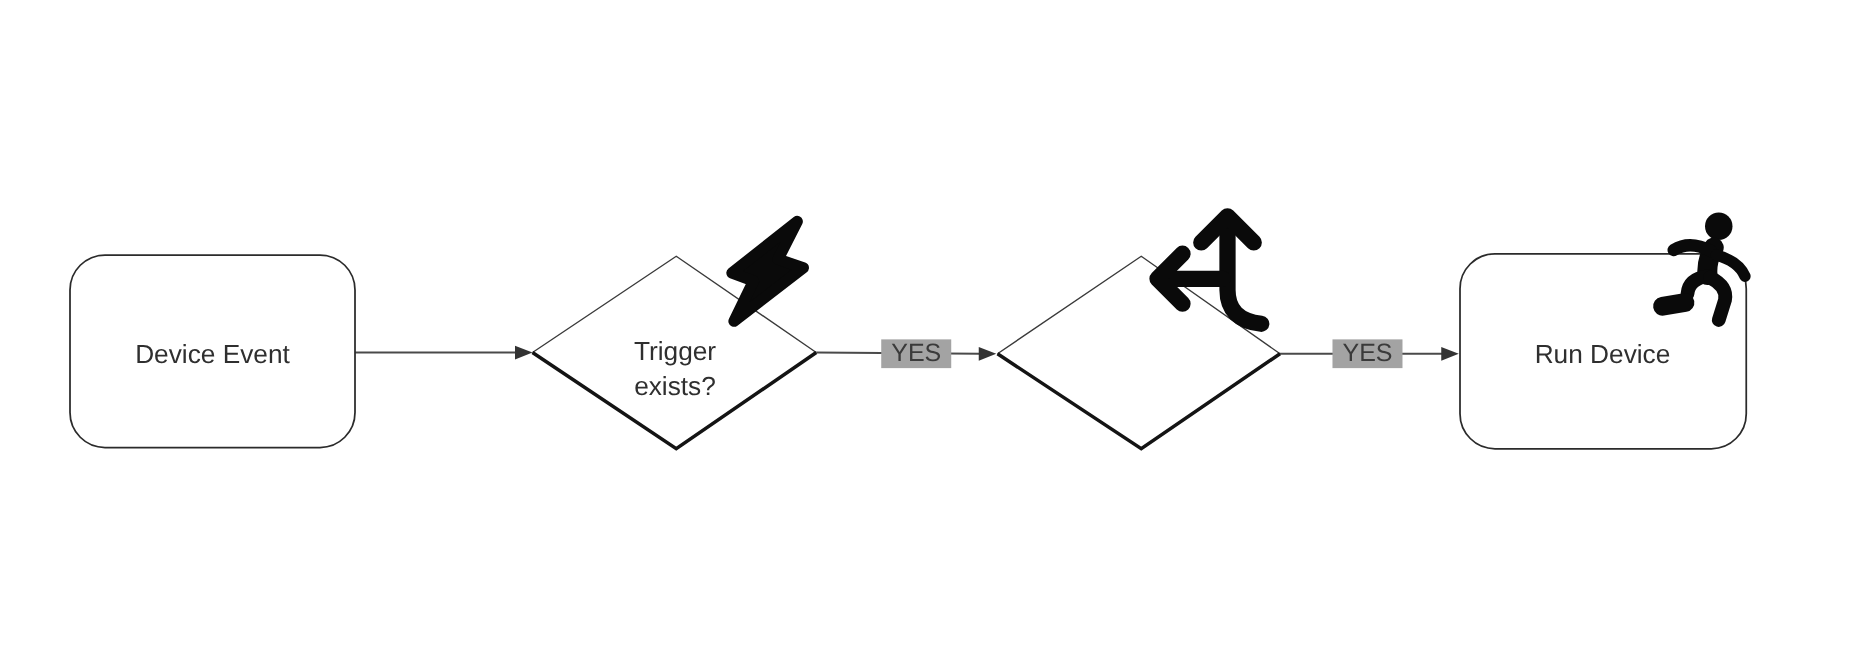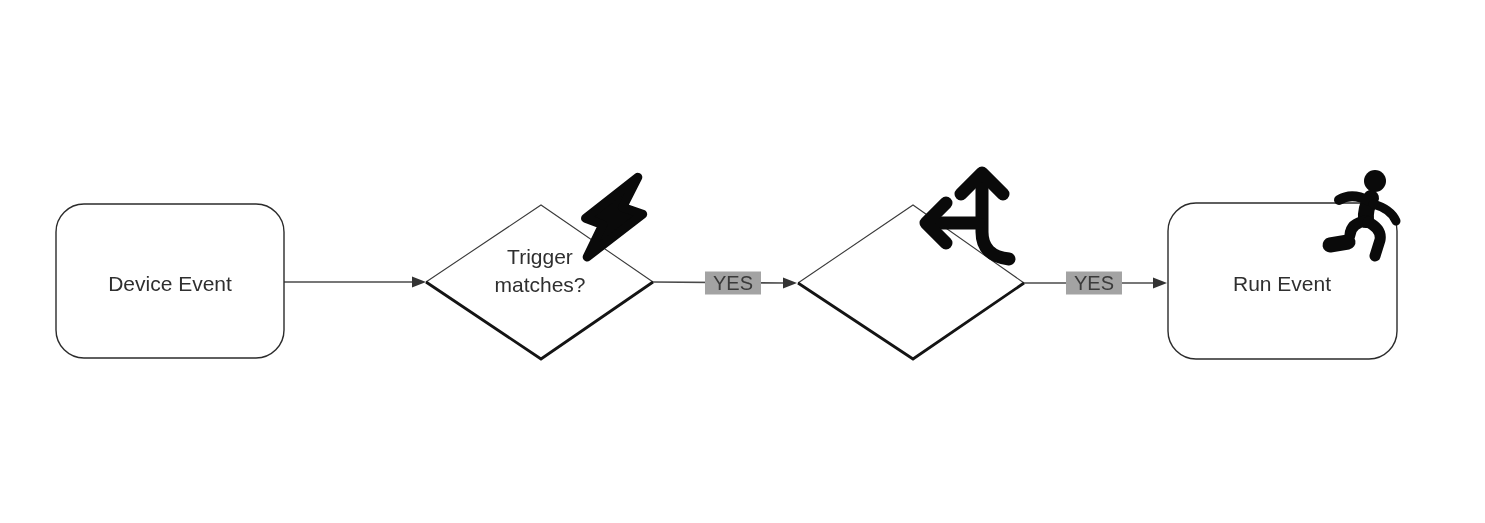--- a/index.html
+++ b/index.html
@@ -94,25 +94,25 @@
       <path d="M1369 201 Q1352 192 1339 200" fill="none" stroke="#0a0a0a" stroke-width="10" stroke-linecap="round"></path>
       <path d="M1373 204 Q1391 209 1396 221" fill="none" stroke="#0a0a0a" stroke-width="9" stroke-linecap="round"></path>
       <path d="M1366 221 Q1351 223 1350 235" fill="none" stroke="#0a0a0a" stroke-width="11" stroke-linecap="round"></path>
       <path d="M1330 245 L1348 242" fill="none" stroke="#0a0a0a" stroke-width="15" stroke-linecap="round"></path>
       <path d="M1368 222 Q1382 229 1380 240 L1375 256" fill="none" stroke="#0a0a0a" stroke-width="11" stroke-linecap="round" stroke-linejoin="round"></path>
     </g>
   </svg>
 
   <div class="label" style="left:170px; top:284px;">Device Event</div>
 
-  <div class="label" style="left:540px; top:271px;">
+  <div class="label" style="left:540px; top:296px;">
     <div>Trigger</div>
-    <div>matches?</div>
+    <div>exists?</div>
   </div>
 
 
-  <div class="label" style="left:1282px; top:284px;">Run Event</div>
+  <div class="label" style="left:1282px; top:284px;">Run Device</div>
 
   <div class="edge-label" style="left:733px; top:283px;">YES</div>
 
   <div class="edge-label" style="left:1094px; top:283px;">YES</div>
 
 </div>
 
 </body></html>

